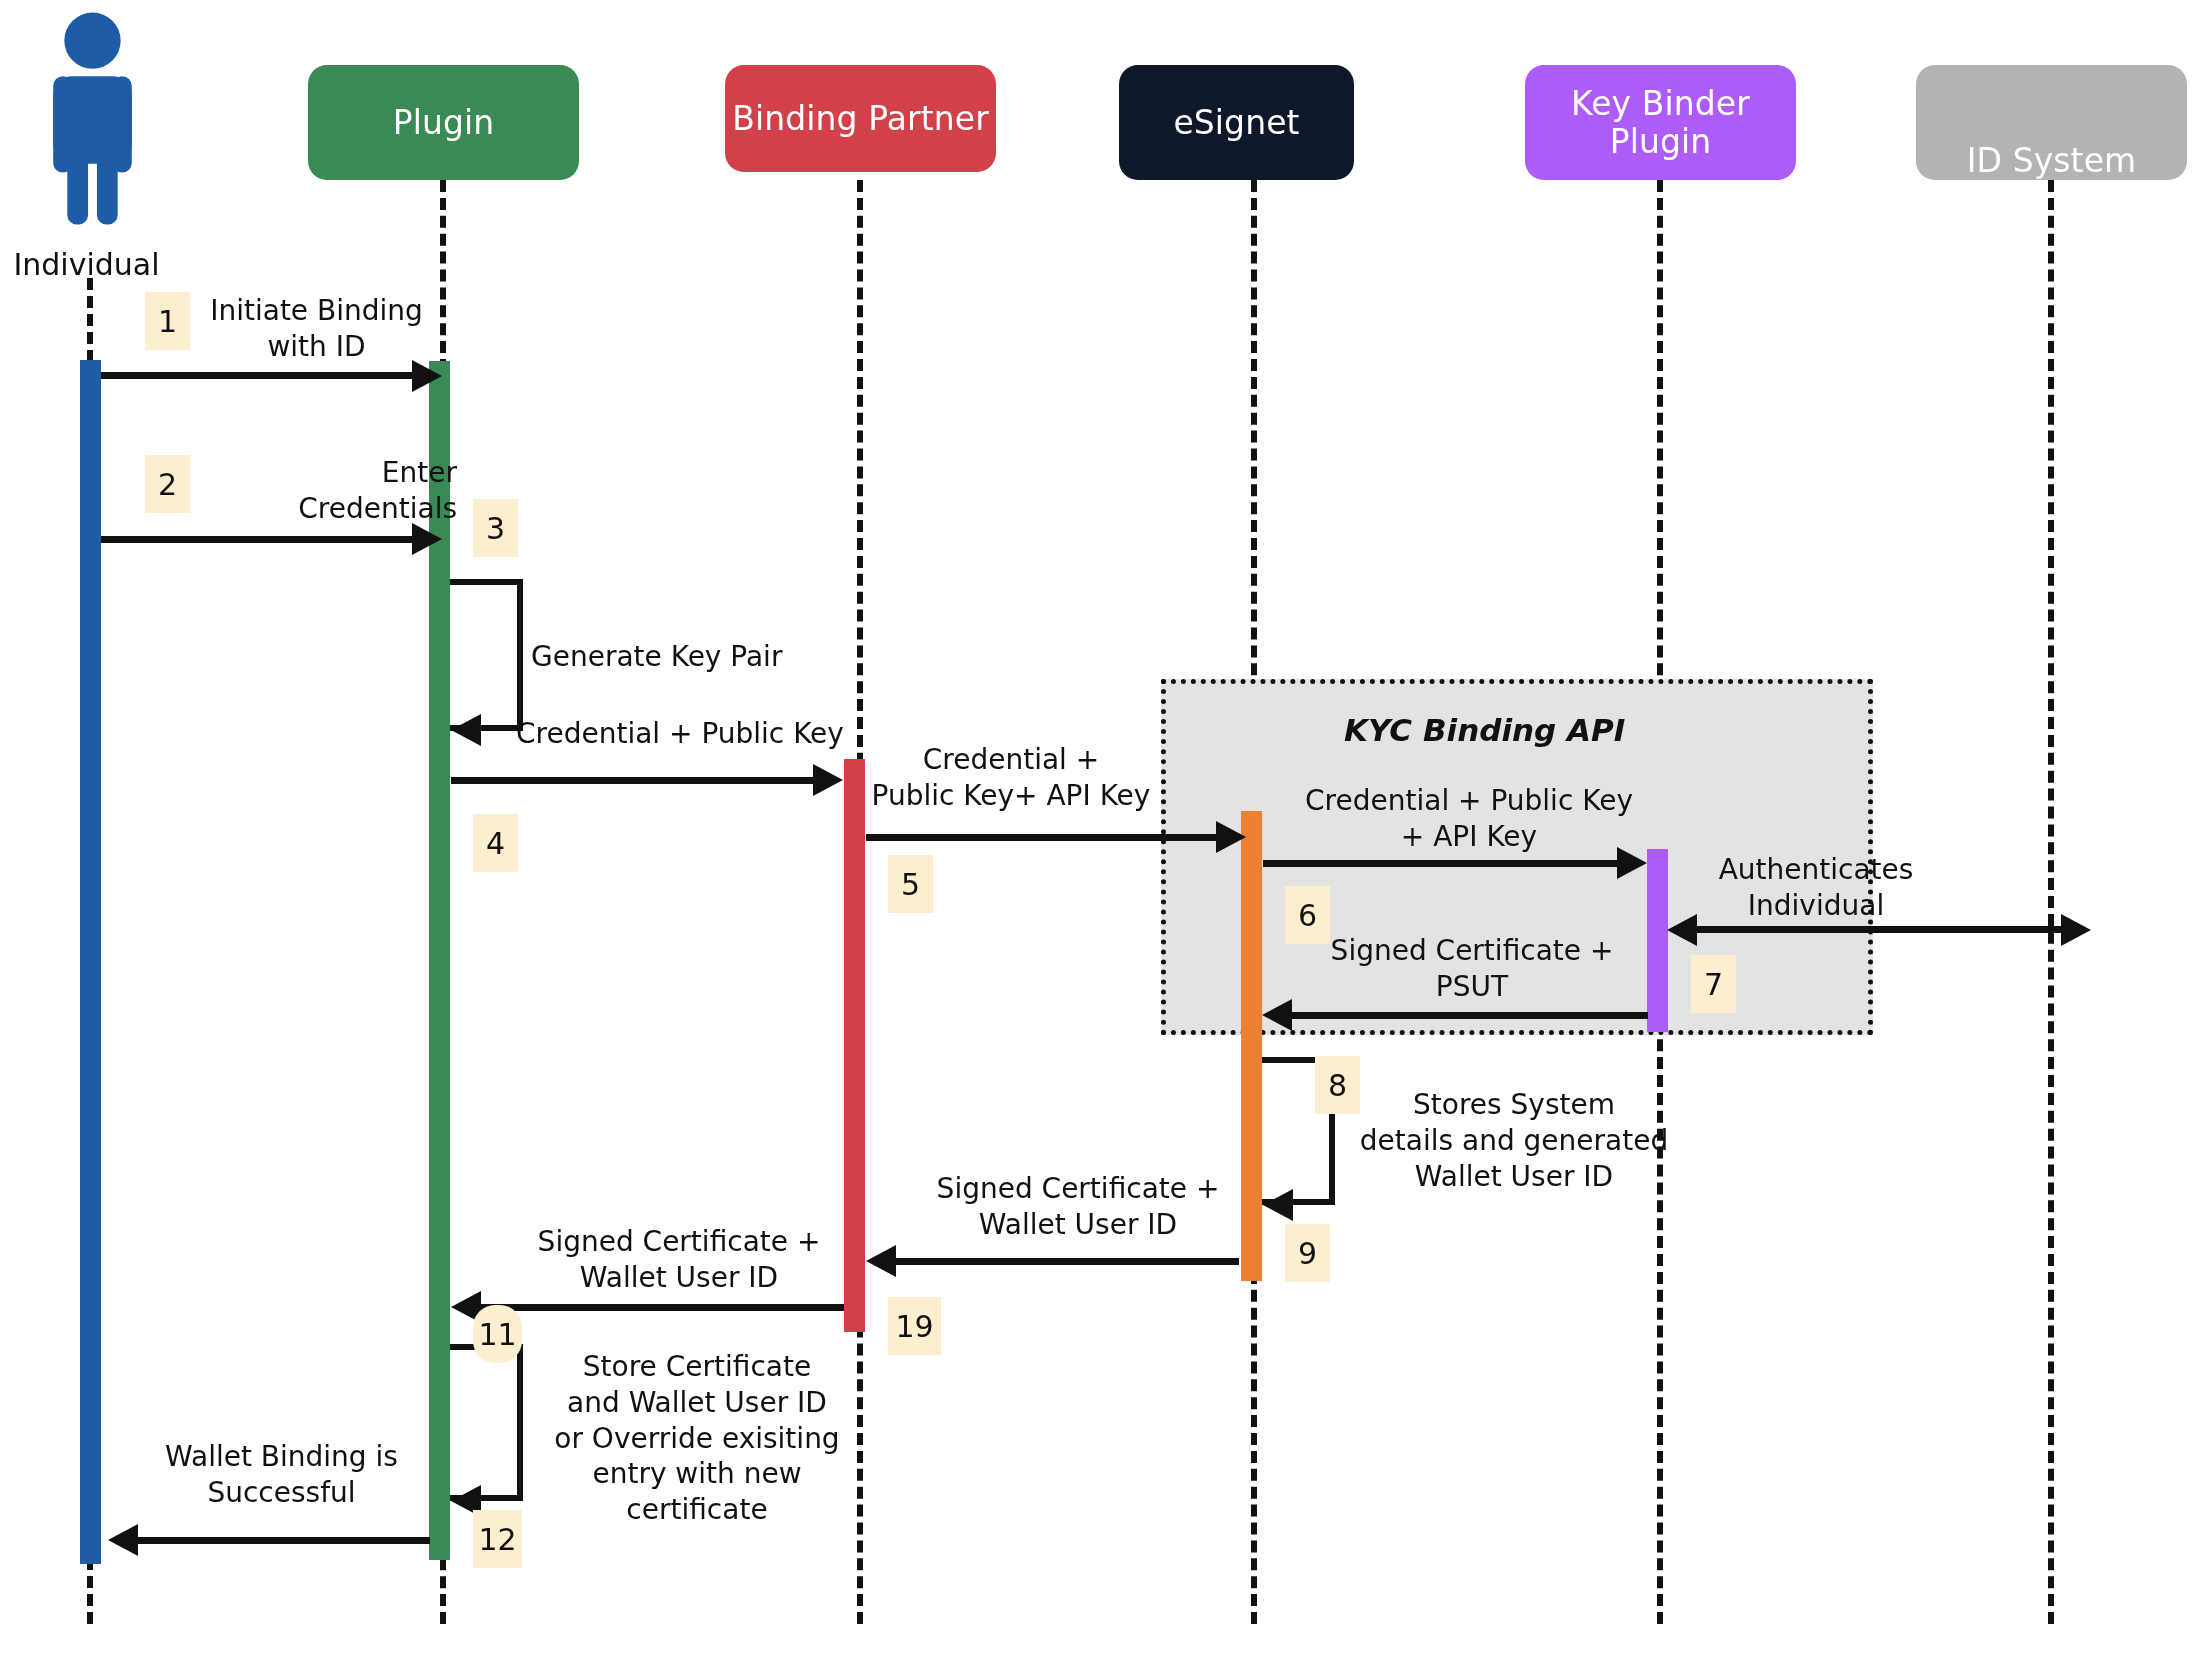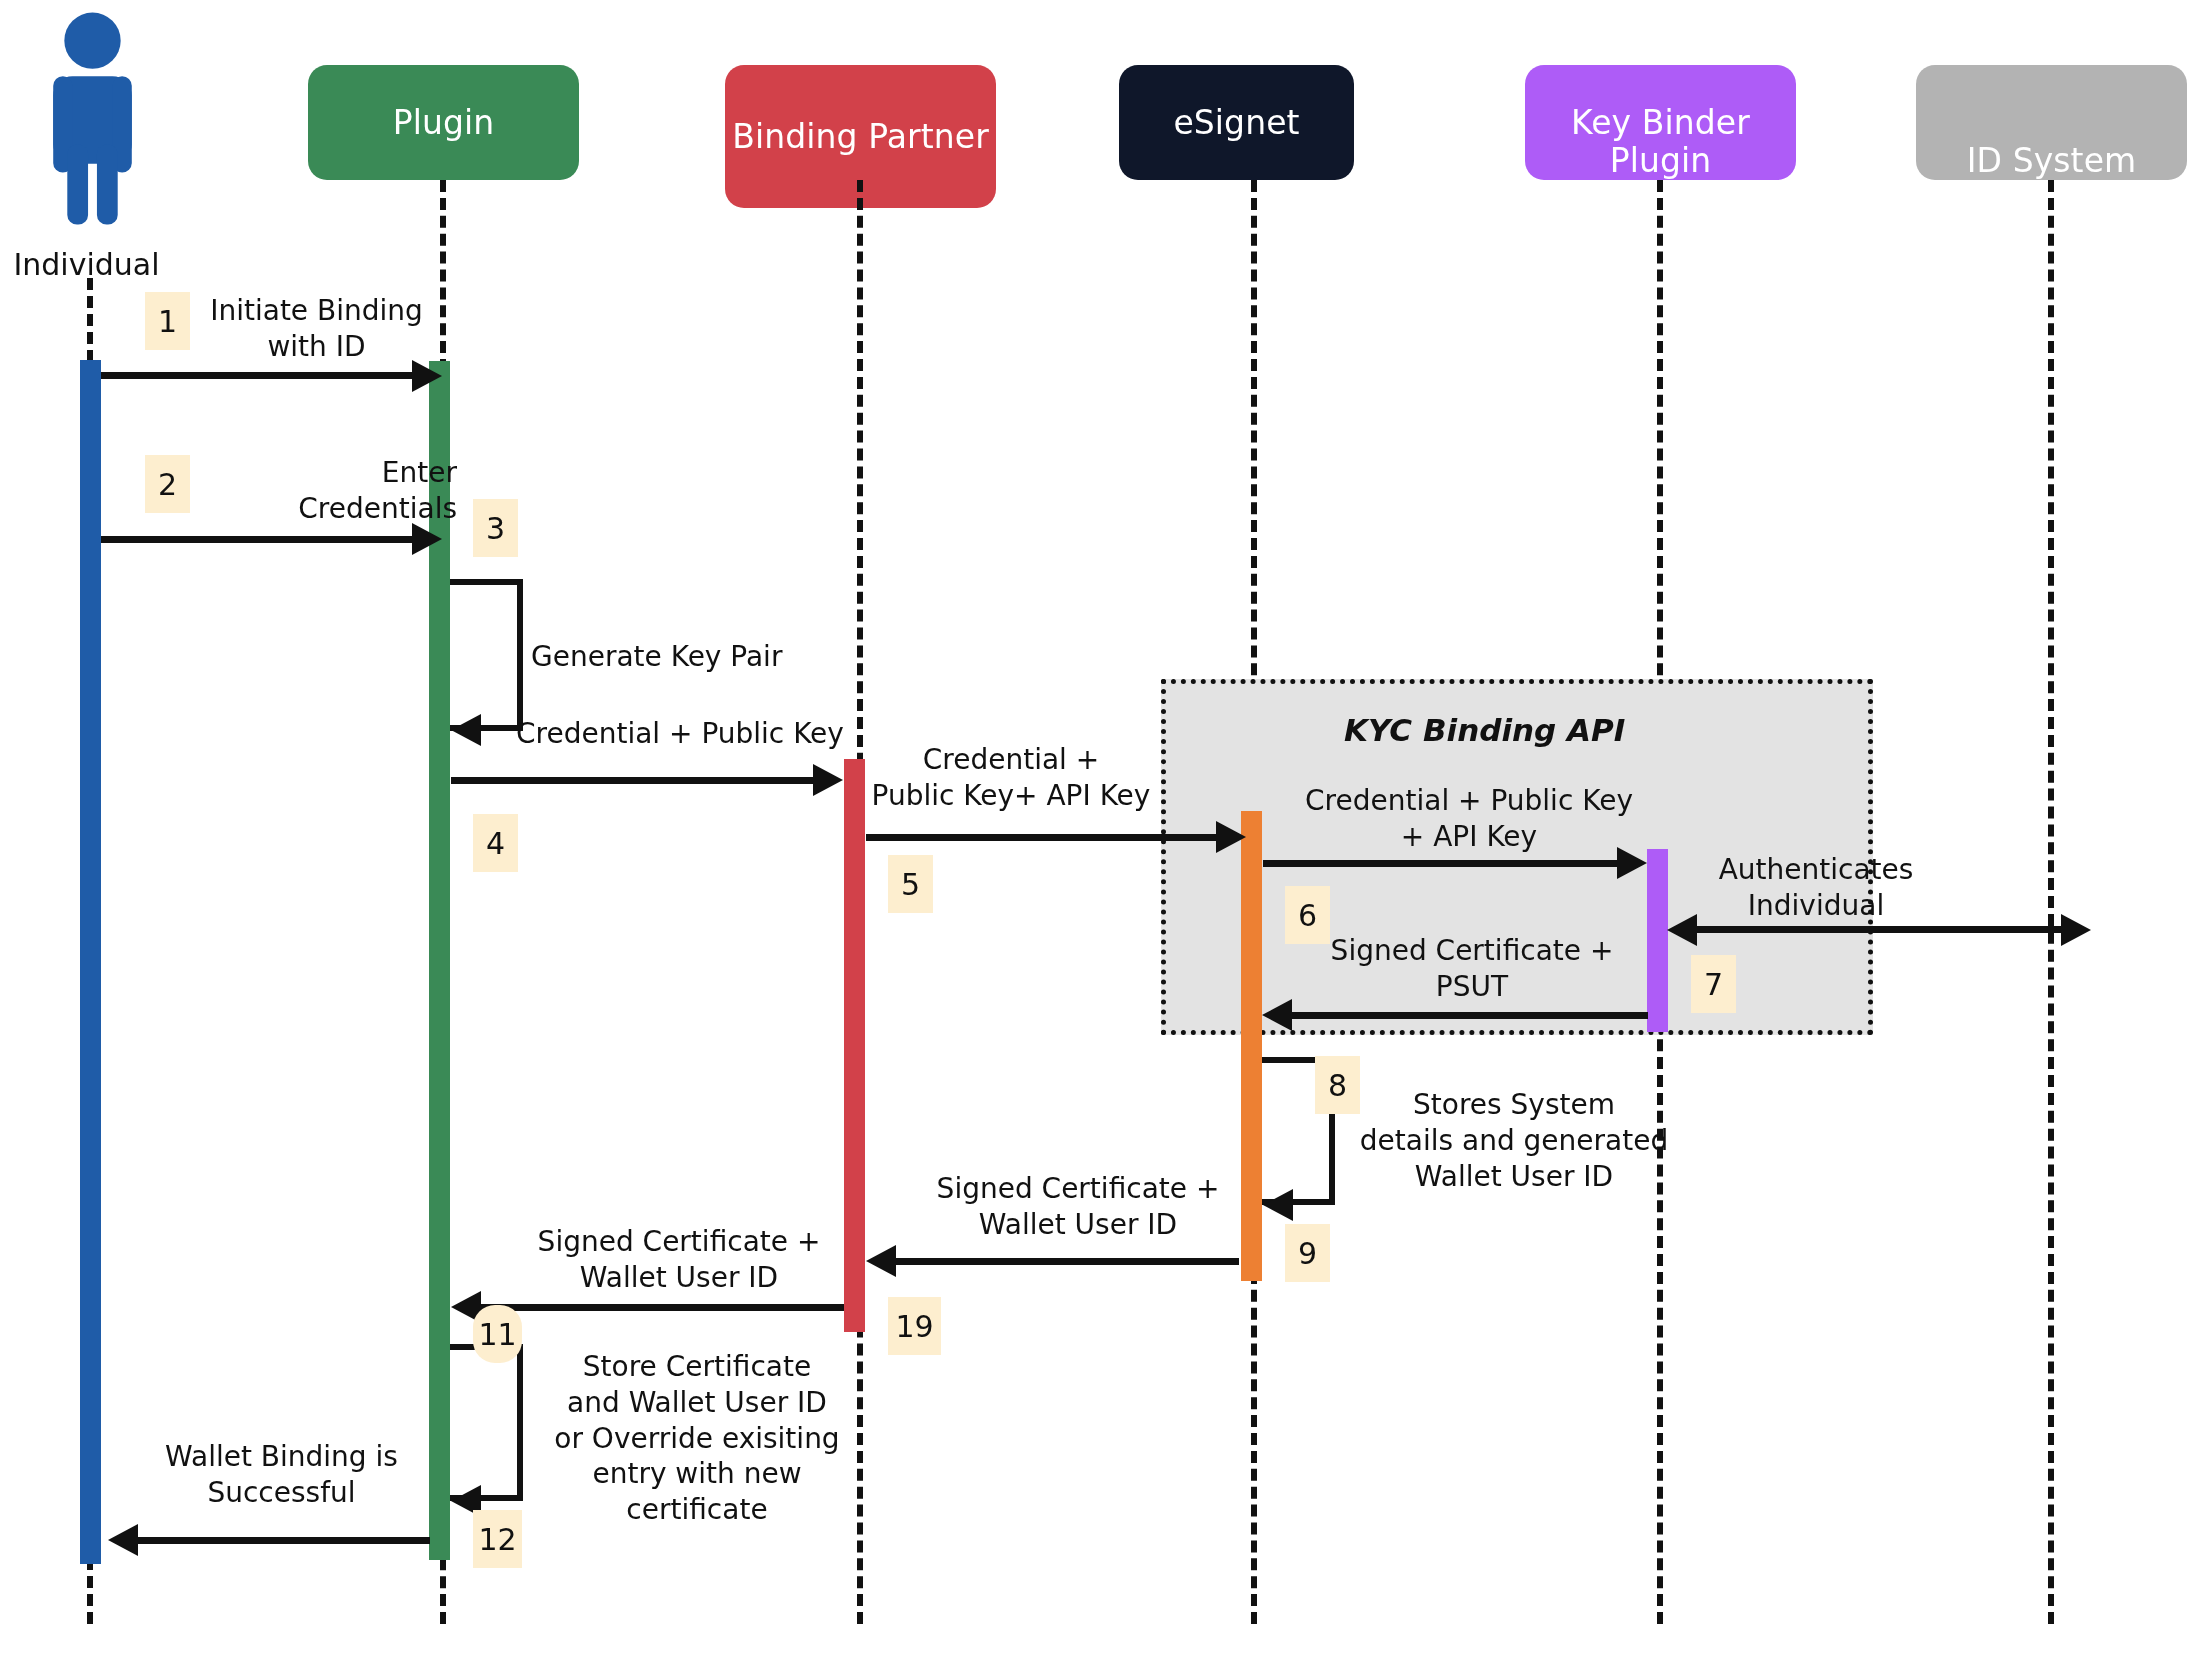--- a/index.html
+++ b/index.html
@@ -59,27 +59,27 @@
       <rect x="107" y="88" width="26" height="130" rx="13" fill="#1f5ca8"></rect>
       <rect x="46" y="180" width="28" height="108" rx="13" fill="#1f5ca8"></rect>
       <rect x="86" y="180" width="28" height="108" rx="13" fill="#1f5ca8"></rect>
     </svg>
   </div>
   <div class="actor-label" style="left:13.4px;top:247px;">Individual</div>
 
   <div class="pbox" style="left:308px;top:65px;width:271px;height:115px;background:#3a8a56;">
     <span>Plugin</span>
   </div>
-  <div class="pbox" style="left:725px;top:65px;width:271px;height:143px;background:#d2414a;">
+  <div class="pbox" style="left:725px;top:65px;width:271px;height:107px;background:#d2414a;">
     <span>Binding Partner</span>
   </div>
   <div class="pbox" style="left:1119px;top:65px;width:235px;height:115px;background:#0f172a;">
     <span>eSignet</span>
   </div>
-  <div class="pbox" style="left:1525px;top:65px;width:271px;height:115px;background:#ae5cf7;align-items:flex-end;">
+  <div class="pbox" style="left:1525px;top:65px;width:271px;height:115px;background:#ae5cf7;">
     <span>Key Binder Plugin</span>
   </div>
   <div class="pbox" style="left:1916px;top:65px;width:271px;height:115px;background:#b3b3b3;align-items:flex-end;">
     <span>ID System</span>
   </div>
 
   <div class="lifeline" style="left:87px;top:278px;height:1346px;"></div>
   <div class="lifeline" style="left:440px;top:180px;height:1444px;"></div>
   <div class="lifeline" style="left:857px;top:180px;height:1444px;"></div>
   <div class="lifeline" style="left:1251px;top:180px;height:1444px;"></div>

